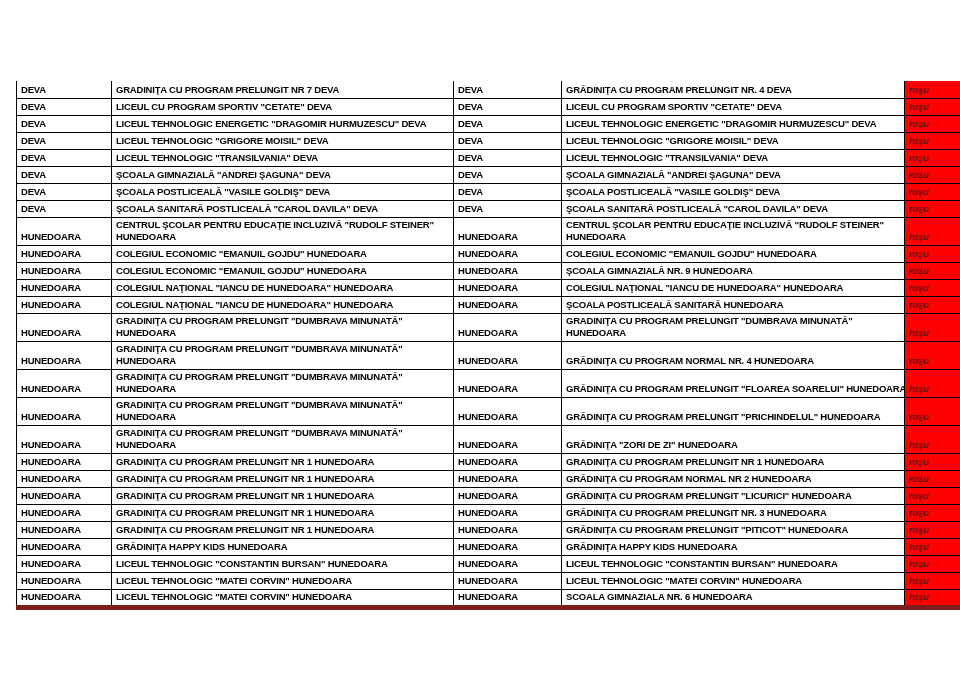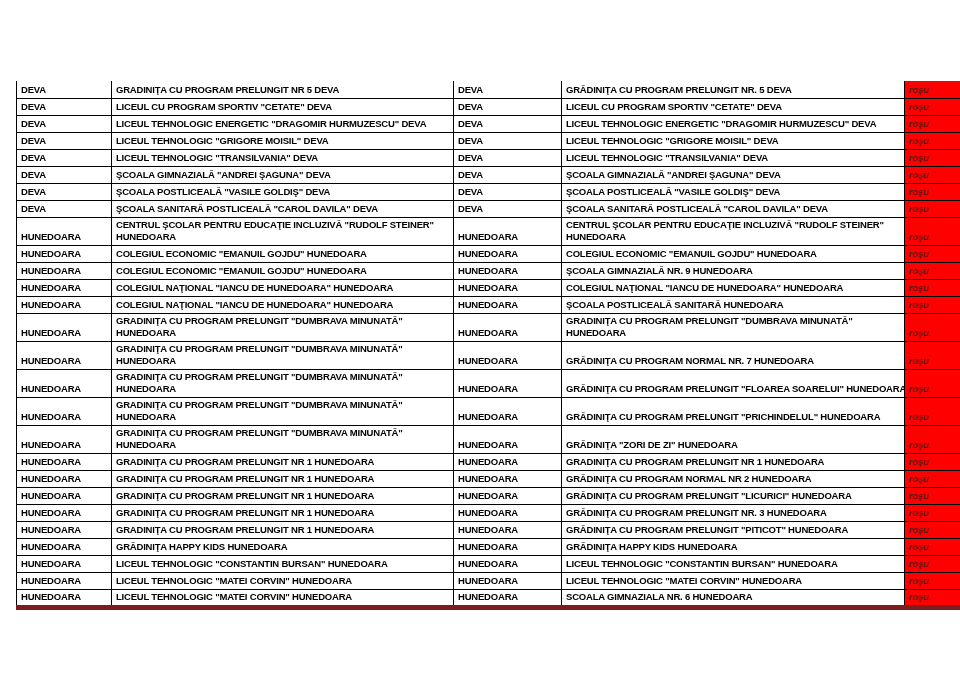--- a/index.html
+++ b/index.html
@@ -57,23 +57,23 @@
     <colgroup>
       <col class="c-city-l">
       <col class="c-school-l">
       <col class="c-city-r">
       <col class="c-school-r">
       <col class="c-status">
     </colgroup>
     <tbody>
         <tr>
           <td class="city">DEVA</td>
-          <td class="school">GRADINIŢA CU PROGRAM PRELUNGIT NR 5 DEVA</td>
-          <td class="city">DEVA</td>
-          <td class="school">GRĂDINIŢA CU PROGRAM PRELUNGIT NR. 5 DEVA</td>
+          <td class="school">GRADINIŢA CU PROGRAM PRELUNGIT NR 7 DEVA</td>
+          <td class="city">DEVA</td>
+          <td class="school">GRĂDINIŢA CU PROGRAM PRELUNGIT NR. 4 DEVA</td>
           <td class="status" style="background: rgb(255, 0, 0); color: rgb(90, 20, 20);">roşu</td>
         </tr>
         <tr>
           <td class="city">DEVA</td>
           <td class="school">LICEUL CU PROGRAM SPORTIV "CETATE" DEVA</td>
           <td class="city">DEVA</td>
           <td class="school">LICEUL CU PROGRAM SPORTIV "CETATE" DEVA</td>
           <td class="status" style="background: rgb(255, 0, 0); color: rgb(90, 20, 20);">roşu</td>
         </tr>
         <tr>
@@ -162,21 +162,21 @@
           <td class="city">HUNEDOARA</td>
           <td class="school">GRADINIŢA CU PROGRAM PRELUNGIT "DUMBRAVA MINUNATĂ"
 HUNEDOARA</td>
           <td class="status" style="background: rgb(255, 0, 0); color: rgb(90, 20, 20);">roşu</td>
         </tr>
         <tr>
           <td class="city">HUNEDOARA</td>
           <td class="school">GRADINIŢA CU PROGRAM PRELUNGIT "DUMBRAVA MINUNATĂ"
 HUNEDOARA</td>
           <td class="city">HUNEDOARA</td>
-          <td class="school">GRĂDINIŢA CU PROGRAM NORMAL NR. 7 HUNEDOARA</td>
+          <td class="school">GRĂDINIŢA CU PROGRAM NORMAL NR. 4 HUNEDOARA</td>
           <td class="status" style="background: rgb(255, 0, 0); color: rgb(90, 20, 20);">roşu</td>
         </tr>
         <tr>
           <td class="city">HUNEDOARA</td>
           <td class="school">GRADINIŢA CU PROGRAM PRELUNGIT "DUMBRAVA MINUNATĂ"
 HUNEDOARA</td>
           <td class="city">HUNEDOARA</td>
           <td class="school">GRĂDINIŢA CU PROGRAM PRELUNGIT "FLOAREA SOARELUI" HUNEDOARA</td>
           <td class="status" style="background: rgb(255, 0, 0); color: rgb(90, 20, 20);">roşu</td>
         </tr>

